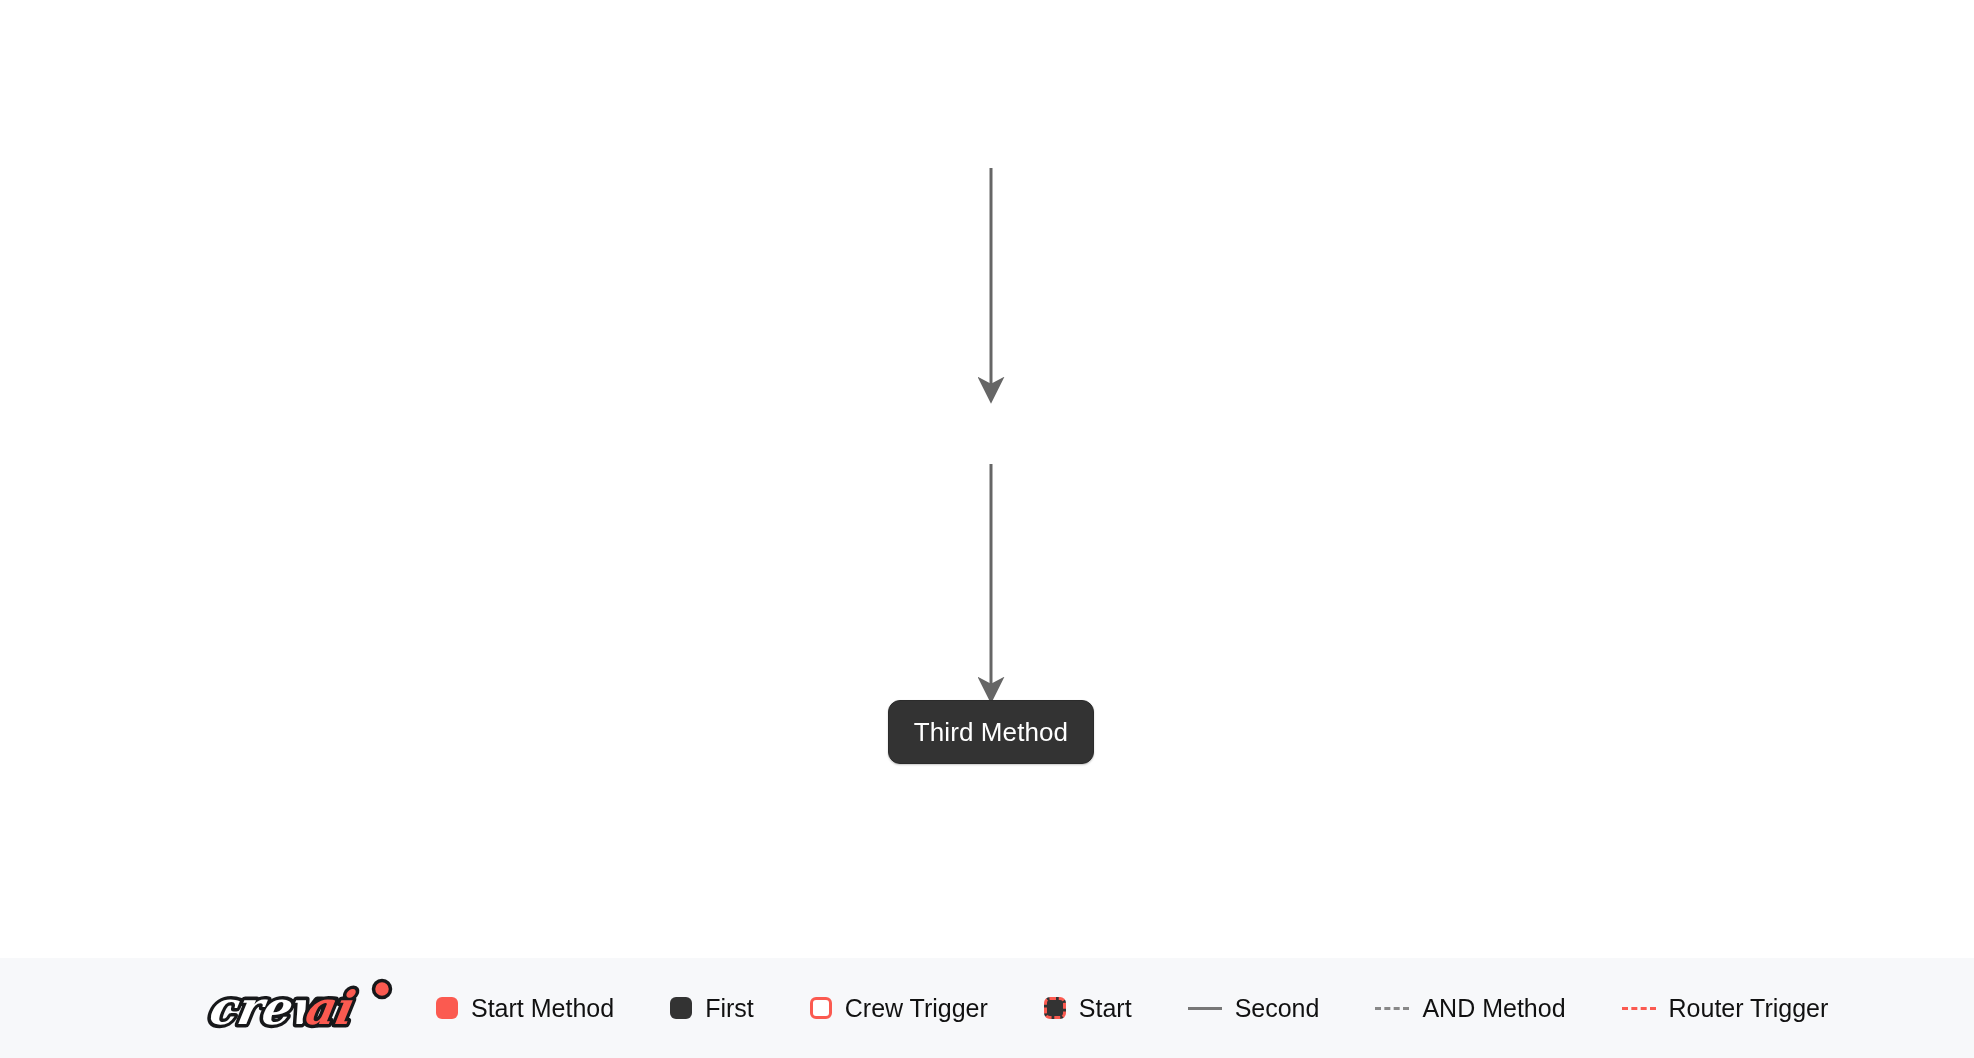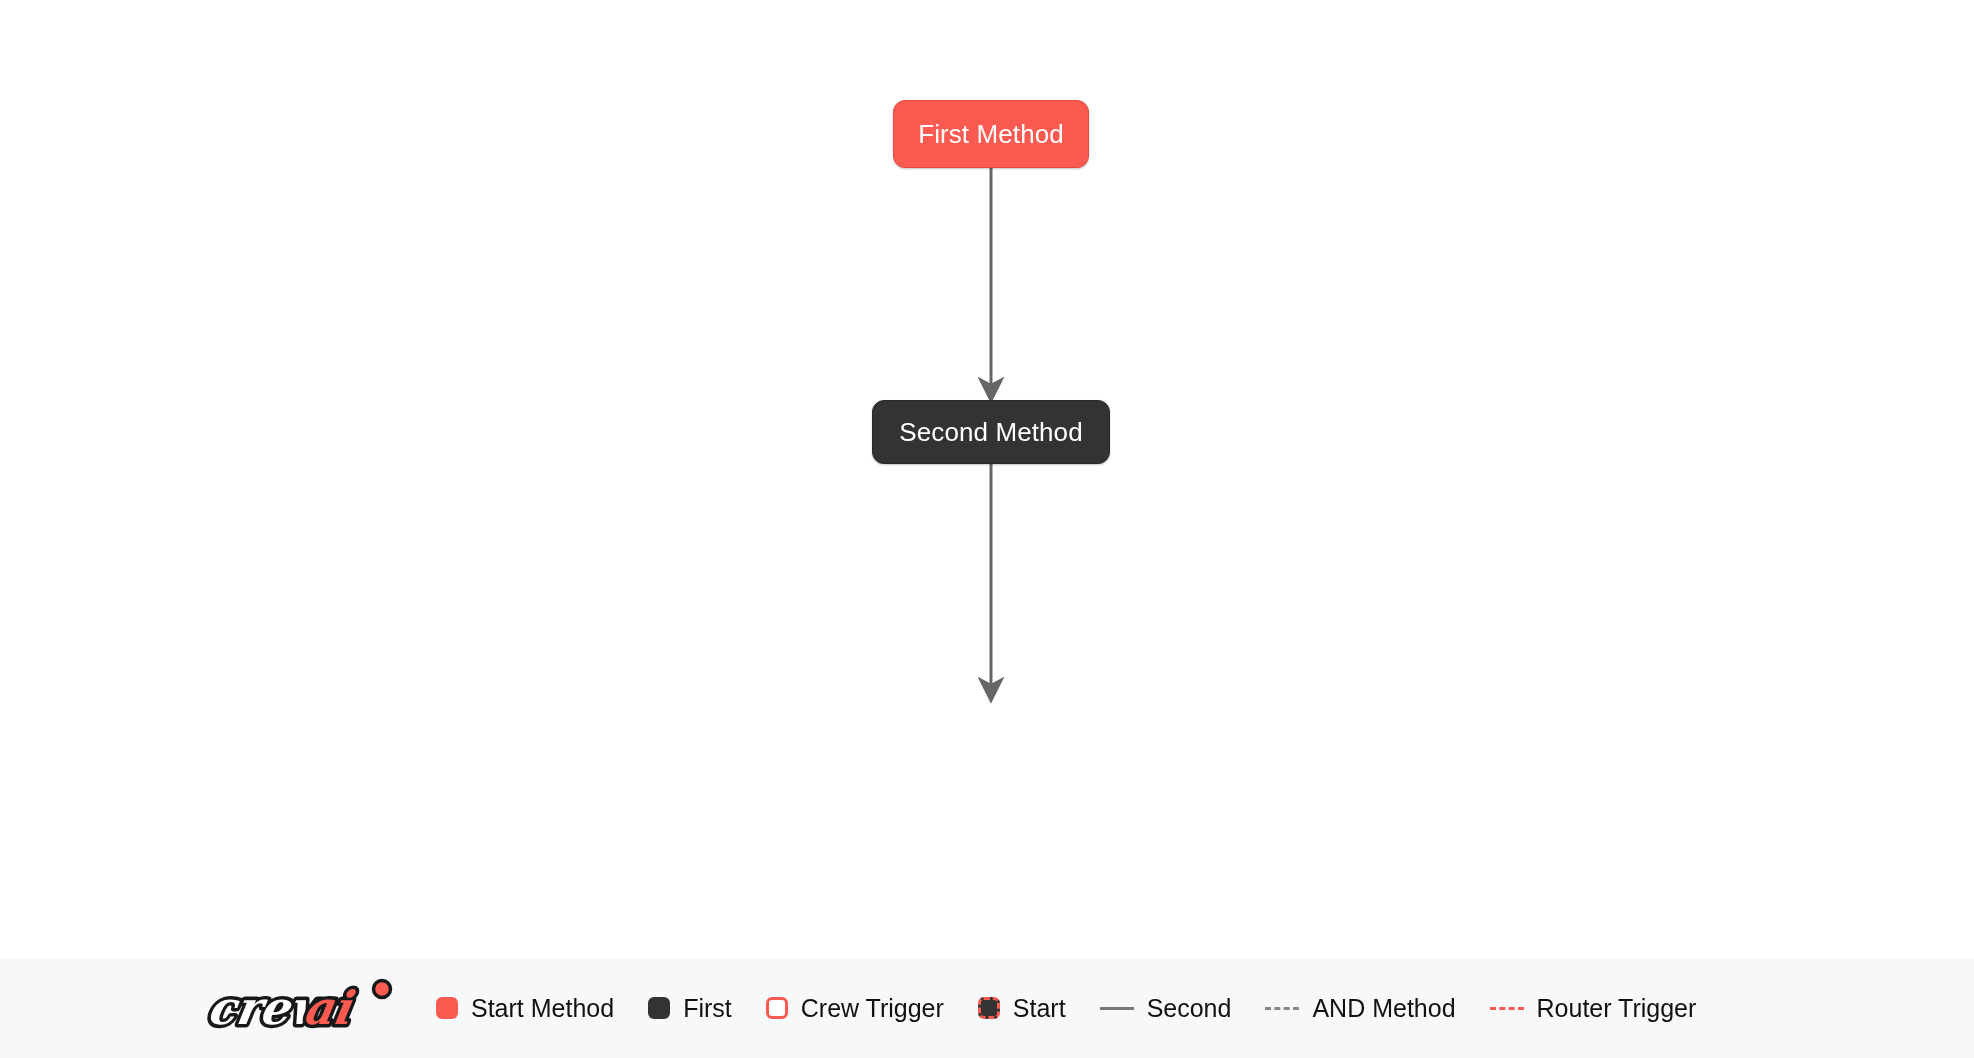--- a/index.html
+++ b/index.html
@@ -84,20 +84,21 @@
   #brand-logo {
     width: 210px;
     height: 64px;
     flex: 0 0 auto;
     margin-right: 30px;
   }
 
   .legend-items {
     display: flex;
     align-items: center;
+    gap: 22px;
   }
 
   .legend-item {
     display: flex;
     align-items: center;
     margin-right: 34px;
     white-space: nowrap;
   }
 
   .legend-label {
@@ -148,28 +149,25 @@
 
       <g>
         <line x1="991" y1="168" x2="991" y2="398" stroke="#666666" stroke-width="3" marker-end="url(#arrow-gray)"></line>
       </g>
 
       <g>
         <line x1="991" y1="464" x2="991" y2="698" stroke="#666666" stroke-width="3" marker-end="url(#arrow-gray)"></line>
       </g>
     </svg>
 
-    <div class="node node-start" style="left:893px; top:100px; width:196px; height:68px;">
-      <span>First Method</span>
+
+
+    <div class="node node-method" style="left:888px; top:700px; width:206px; height:64px;">
+      <span>Third Method</span>
     </div>
-
-    <div class="node node-method" style="left:872px; top:400px; width:238px; height:64px;">
-      <span>Second Method</span>
-    </div>
-
 
   </div>
 
   <div id="legend">
 
     <svg id="brand-logo" viewBox="0 0 210 64" width="210" height="64">
       <g transform="skewX(-12)">
         <text x="22" y="48" font-family="'DejaVu Serif', serif" font-size="46" font-weight="bold" font-style="italic" fill="#ffffff" stroke="#17181a" stroke-width="7" stroke-linejoin="round" paint-order="stroke fill">crew</text>
         <text x="118" y="48" font-family="'DejaVu Serif', serif" font-size="46" font-weight="bold" font-style="italic" fill="#fb5a50" stroke="#17181a" stroke-width="7" stroke-linejoin="round" paint-order="stroke fill">ai</text>
       </g>

